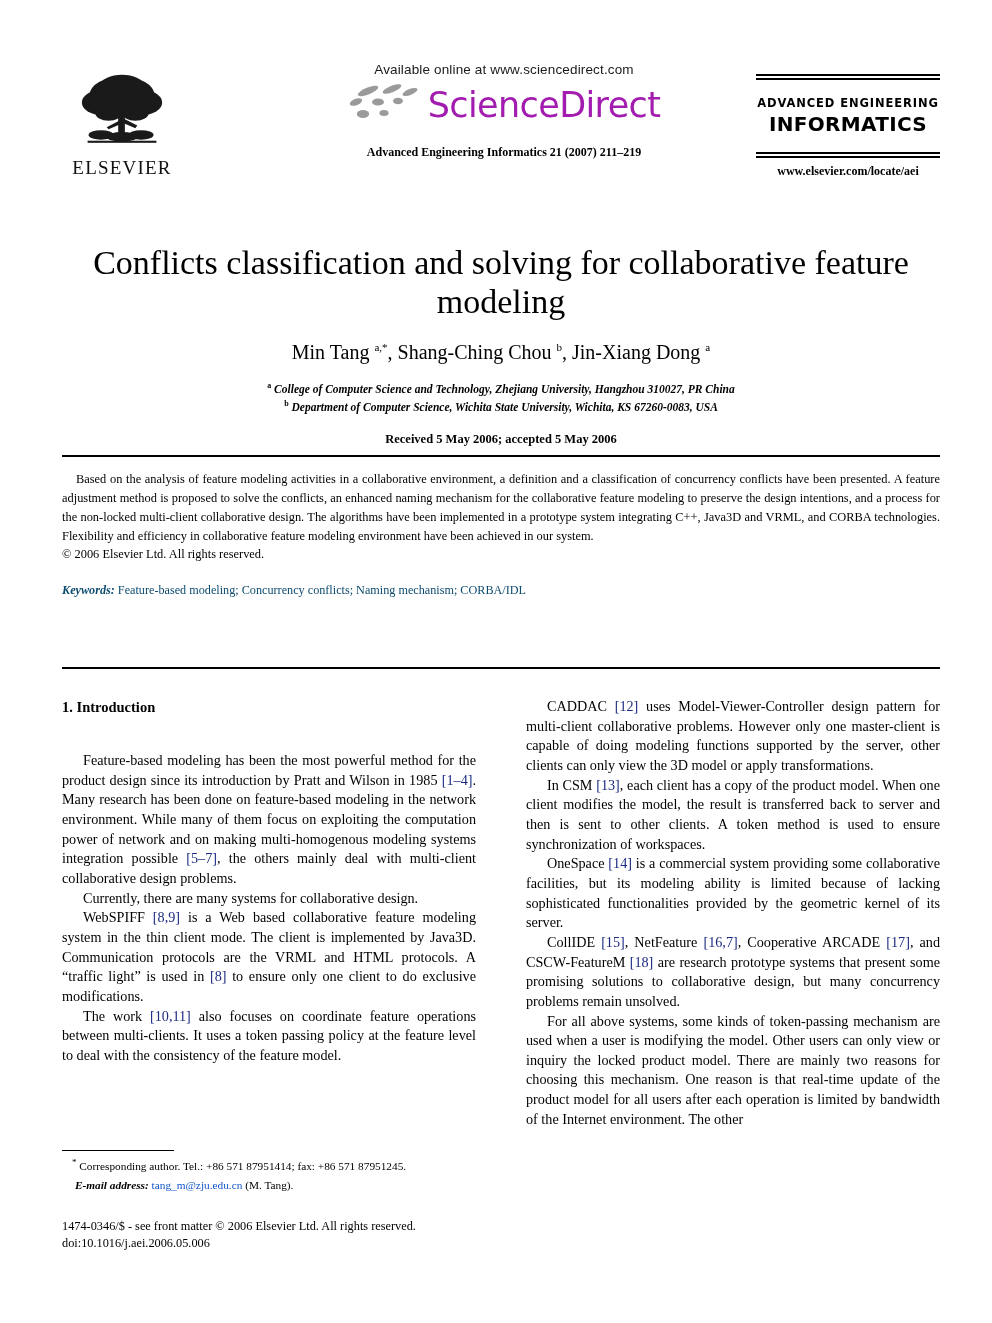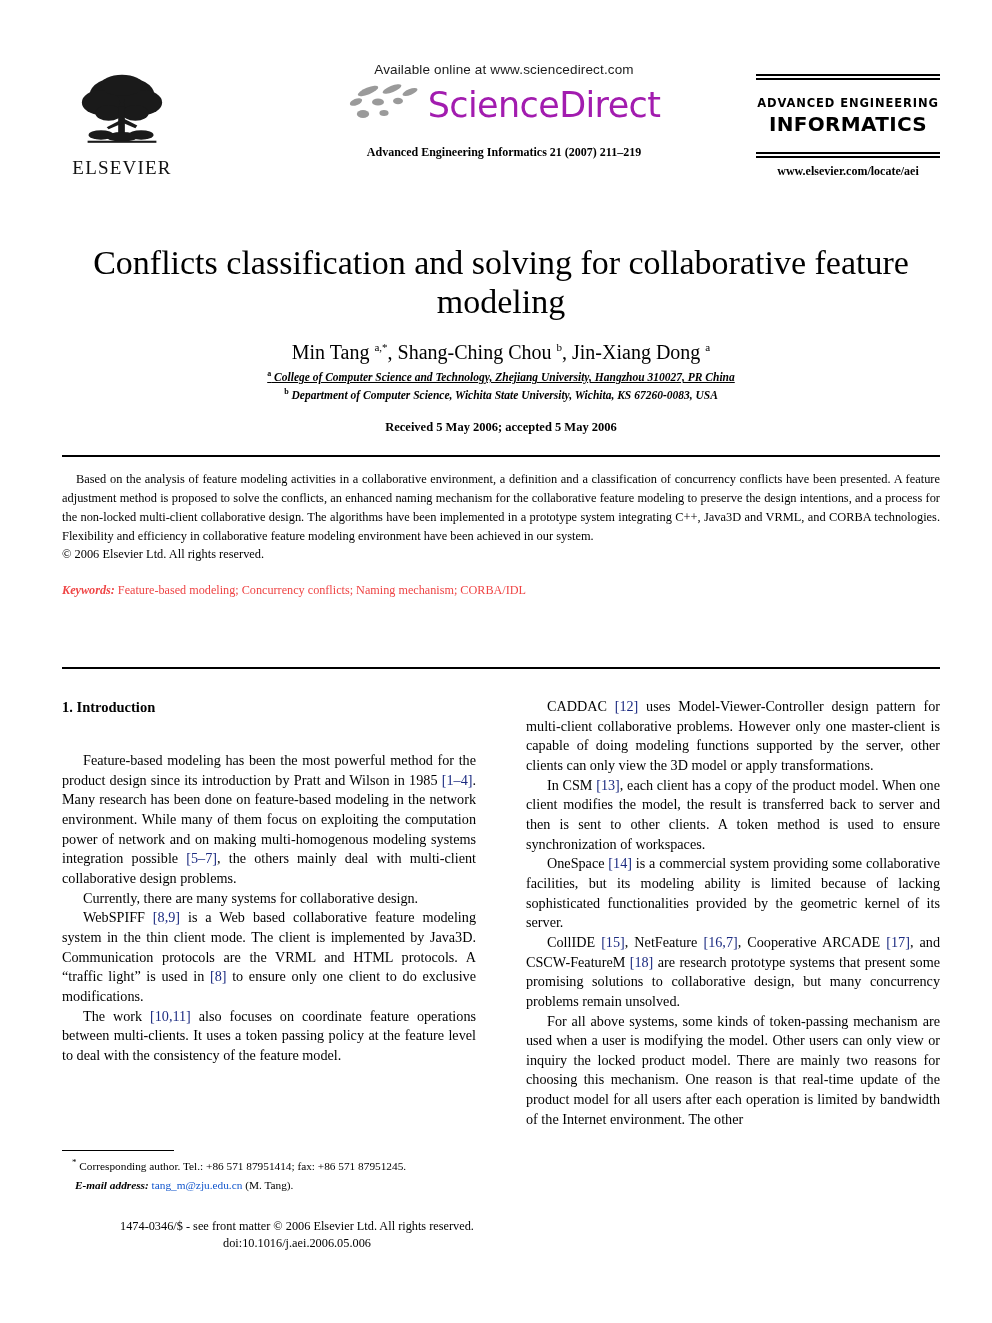--- a/index.html
+++ b/index.html
@@ -158,21 +158,21 @@
   .authors sup { font-size: 11px; vertical-align: super; }
 
   .affil {
     font-family: "Liberation Serif", serif;
     font-style: italic;
     font-weight: bold;
     font-size: 11.5px;
     line-height: 1.45;
     color: #000;
   }
-  .affil-a { margin-top: 4px; text-decoration: underline; }
+  .affil-a { margin-top: 16px; }
   .affil sup { font-size: 8px; vertical-align: super; font-style: normal; }
 
   .received {
     margin-top: 17px;
     font-family: "Liberation Serif", serif;
     font-weight: bold;
     font-size: 12.5px;
     color: #000;
   }
 
@@ -213,21 +213,21 @@
     font-family: "Liberation Serif", serif;
     font-size: 12.4px;
     line-height: 1.52;
     color: #000;
     text-indent: 0;
   }
   .keywords {
     margin-top: 19px;
     font-family: "Liberation Serif", serif;
     font-size: 12.2px;
-    color: #ef4444;
+    color: #0c4a6e;
   }
   .keywords .kw-label { font-style: italic; font-weight: bold; }
 
   
   .col {
     position: absolute;
     top: 697px;
     width: 414px;
     font-family: "Liberation Serif", serif;
     font-size: 14.2px;
@@ -279,21 +279,20 @@
 
   .imprint {
     position: absolute;
     left: 62px;
     top: 1218px;
     width: 470px;
     font-family: "Liberation Serif", serif;
     font-size: 12.3px;
     line-height: 1.42;
     color: #000;
-    text-align: center;
   }
 </style>
 </head>
 <body>
 
 <div class="page">
 
   <div class="masthead">
 
     <div class="elsevier-block">

